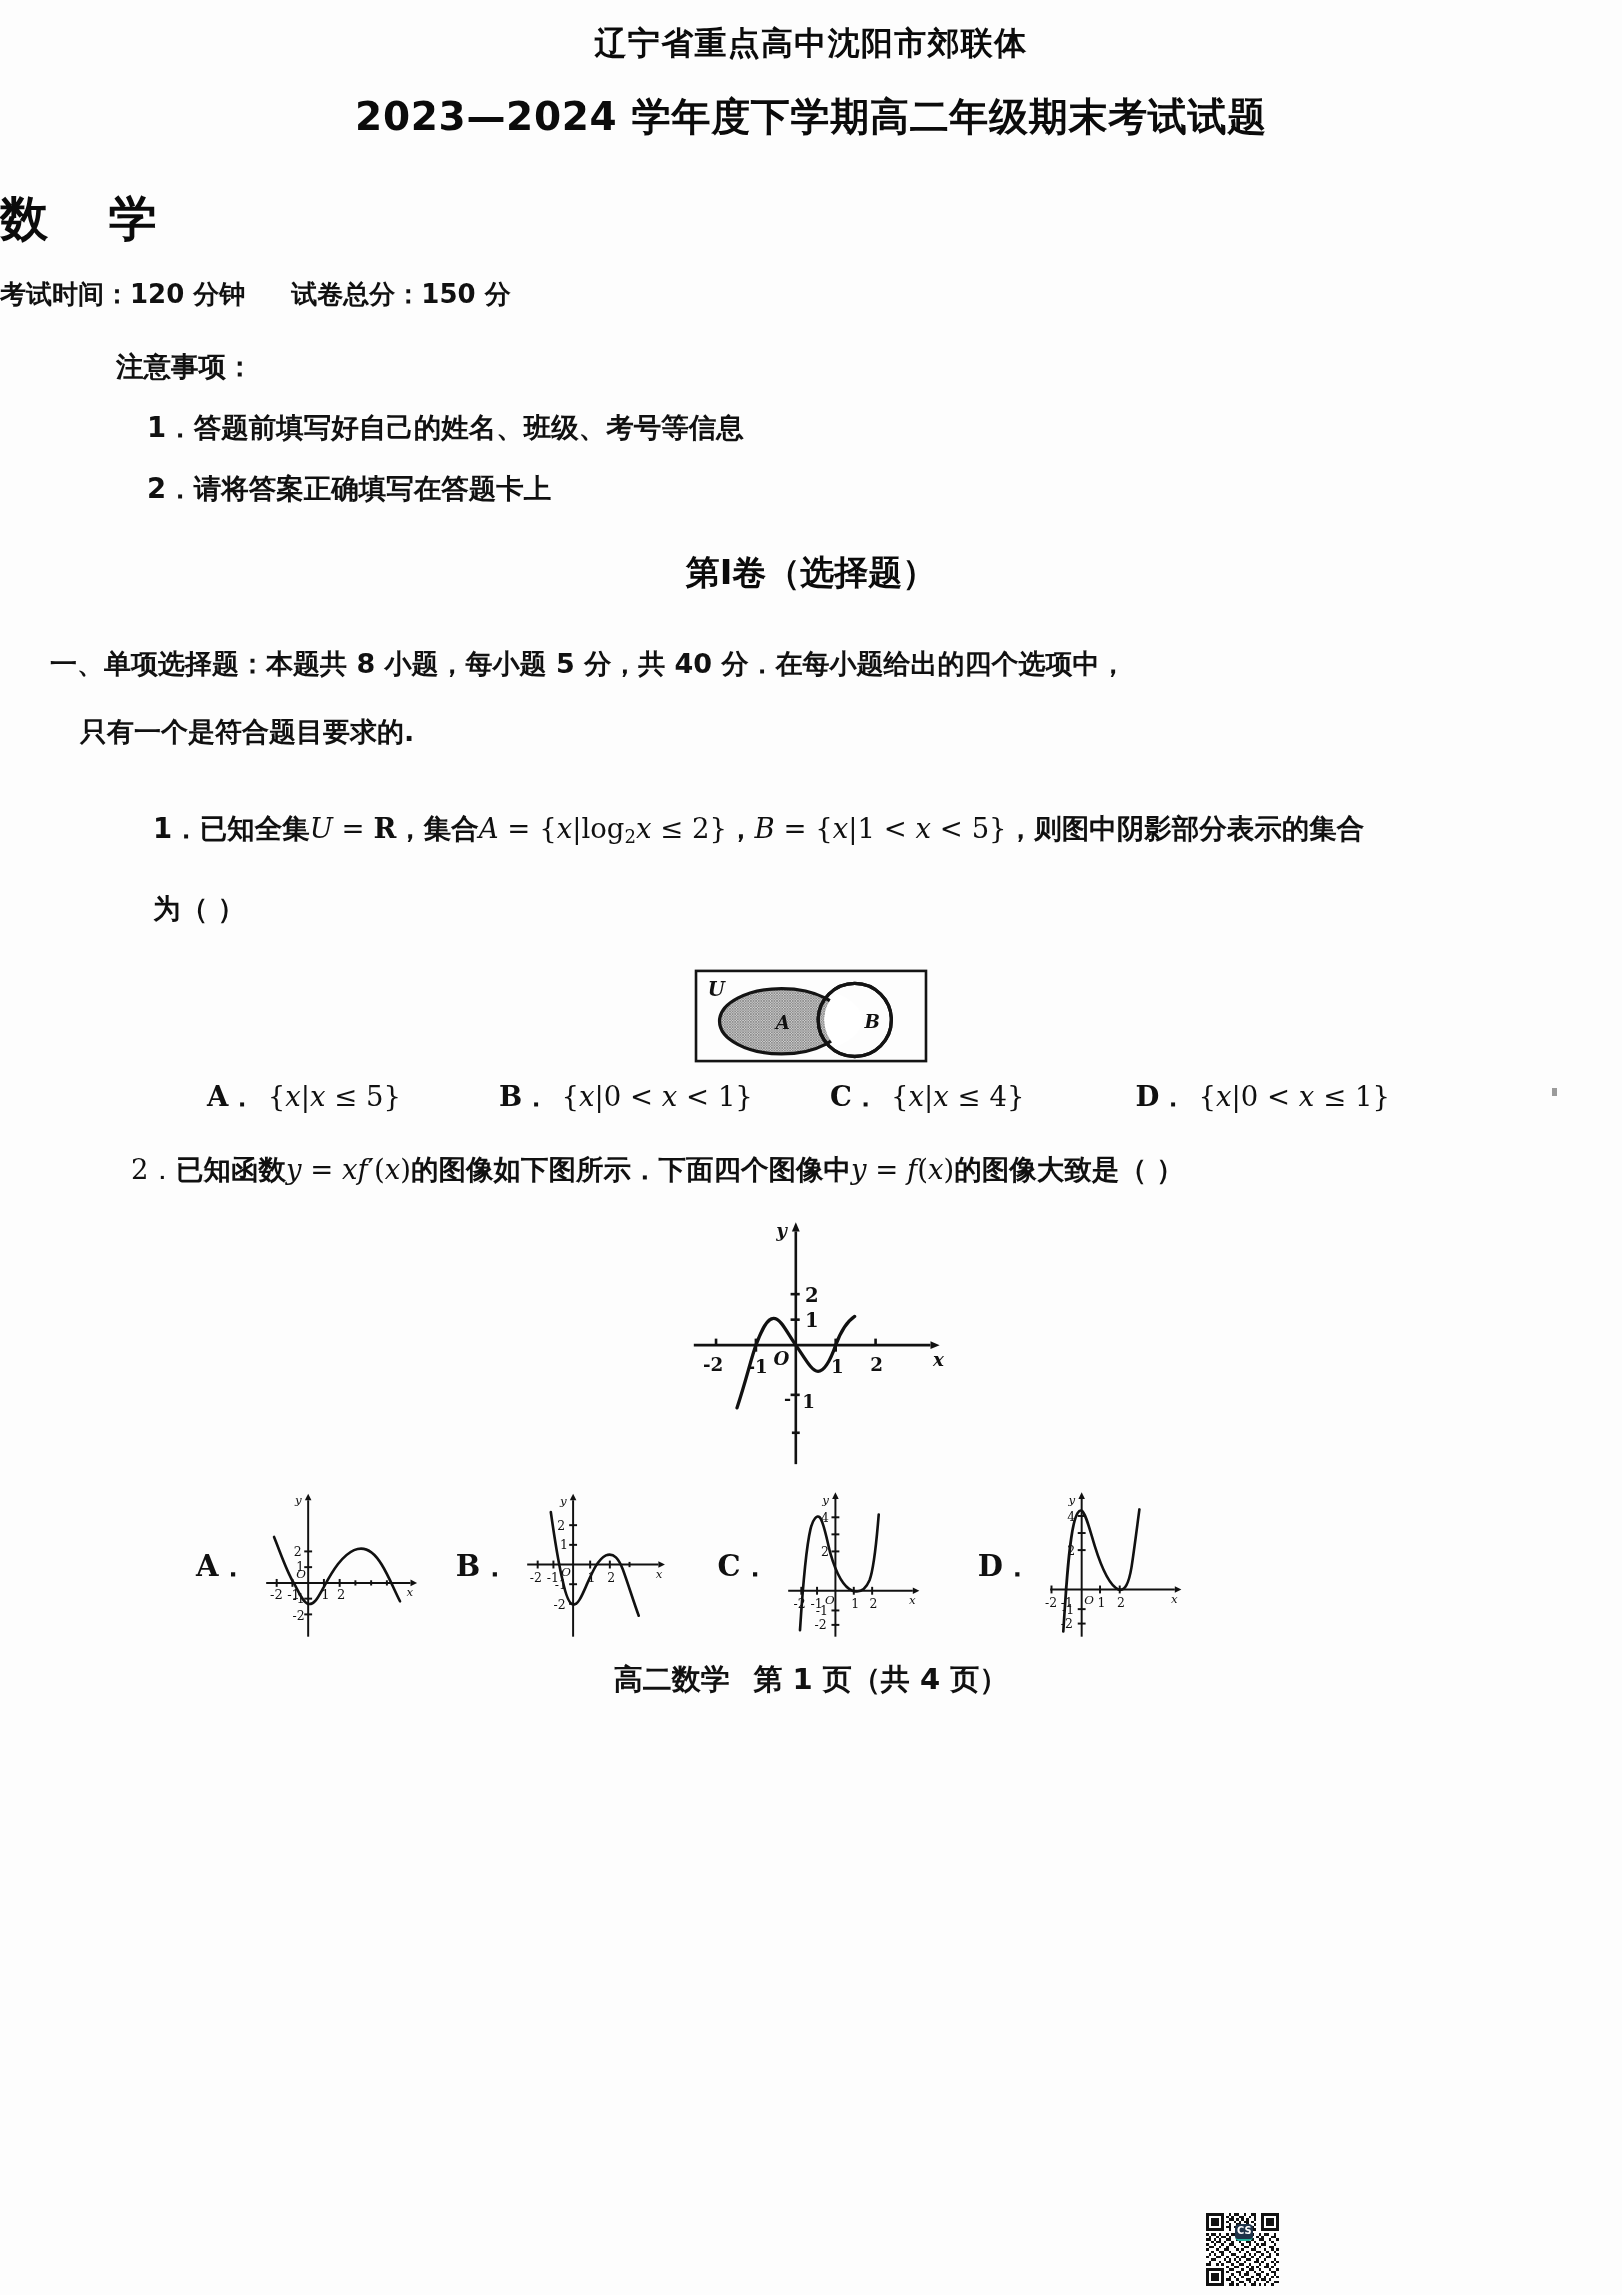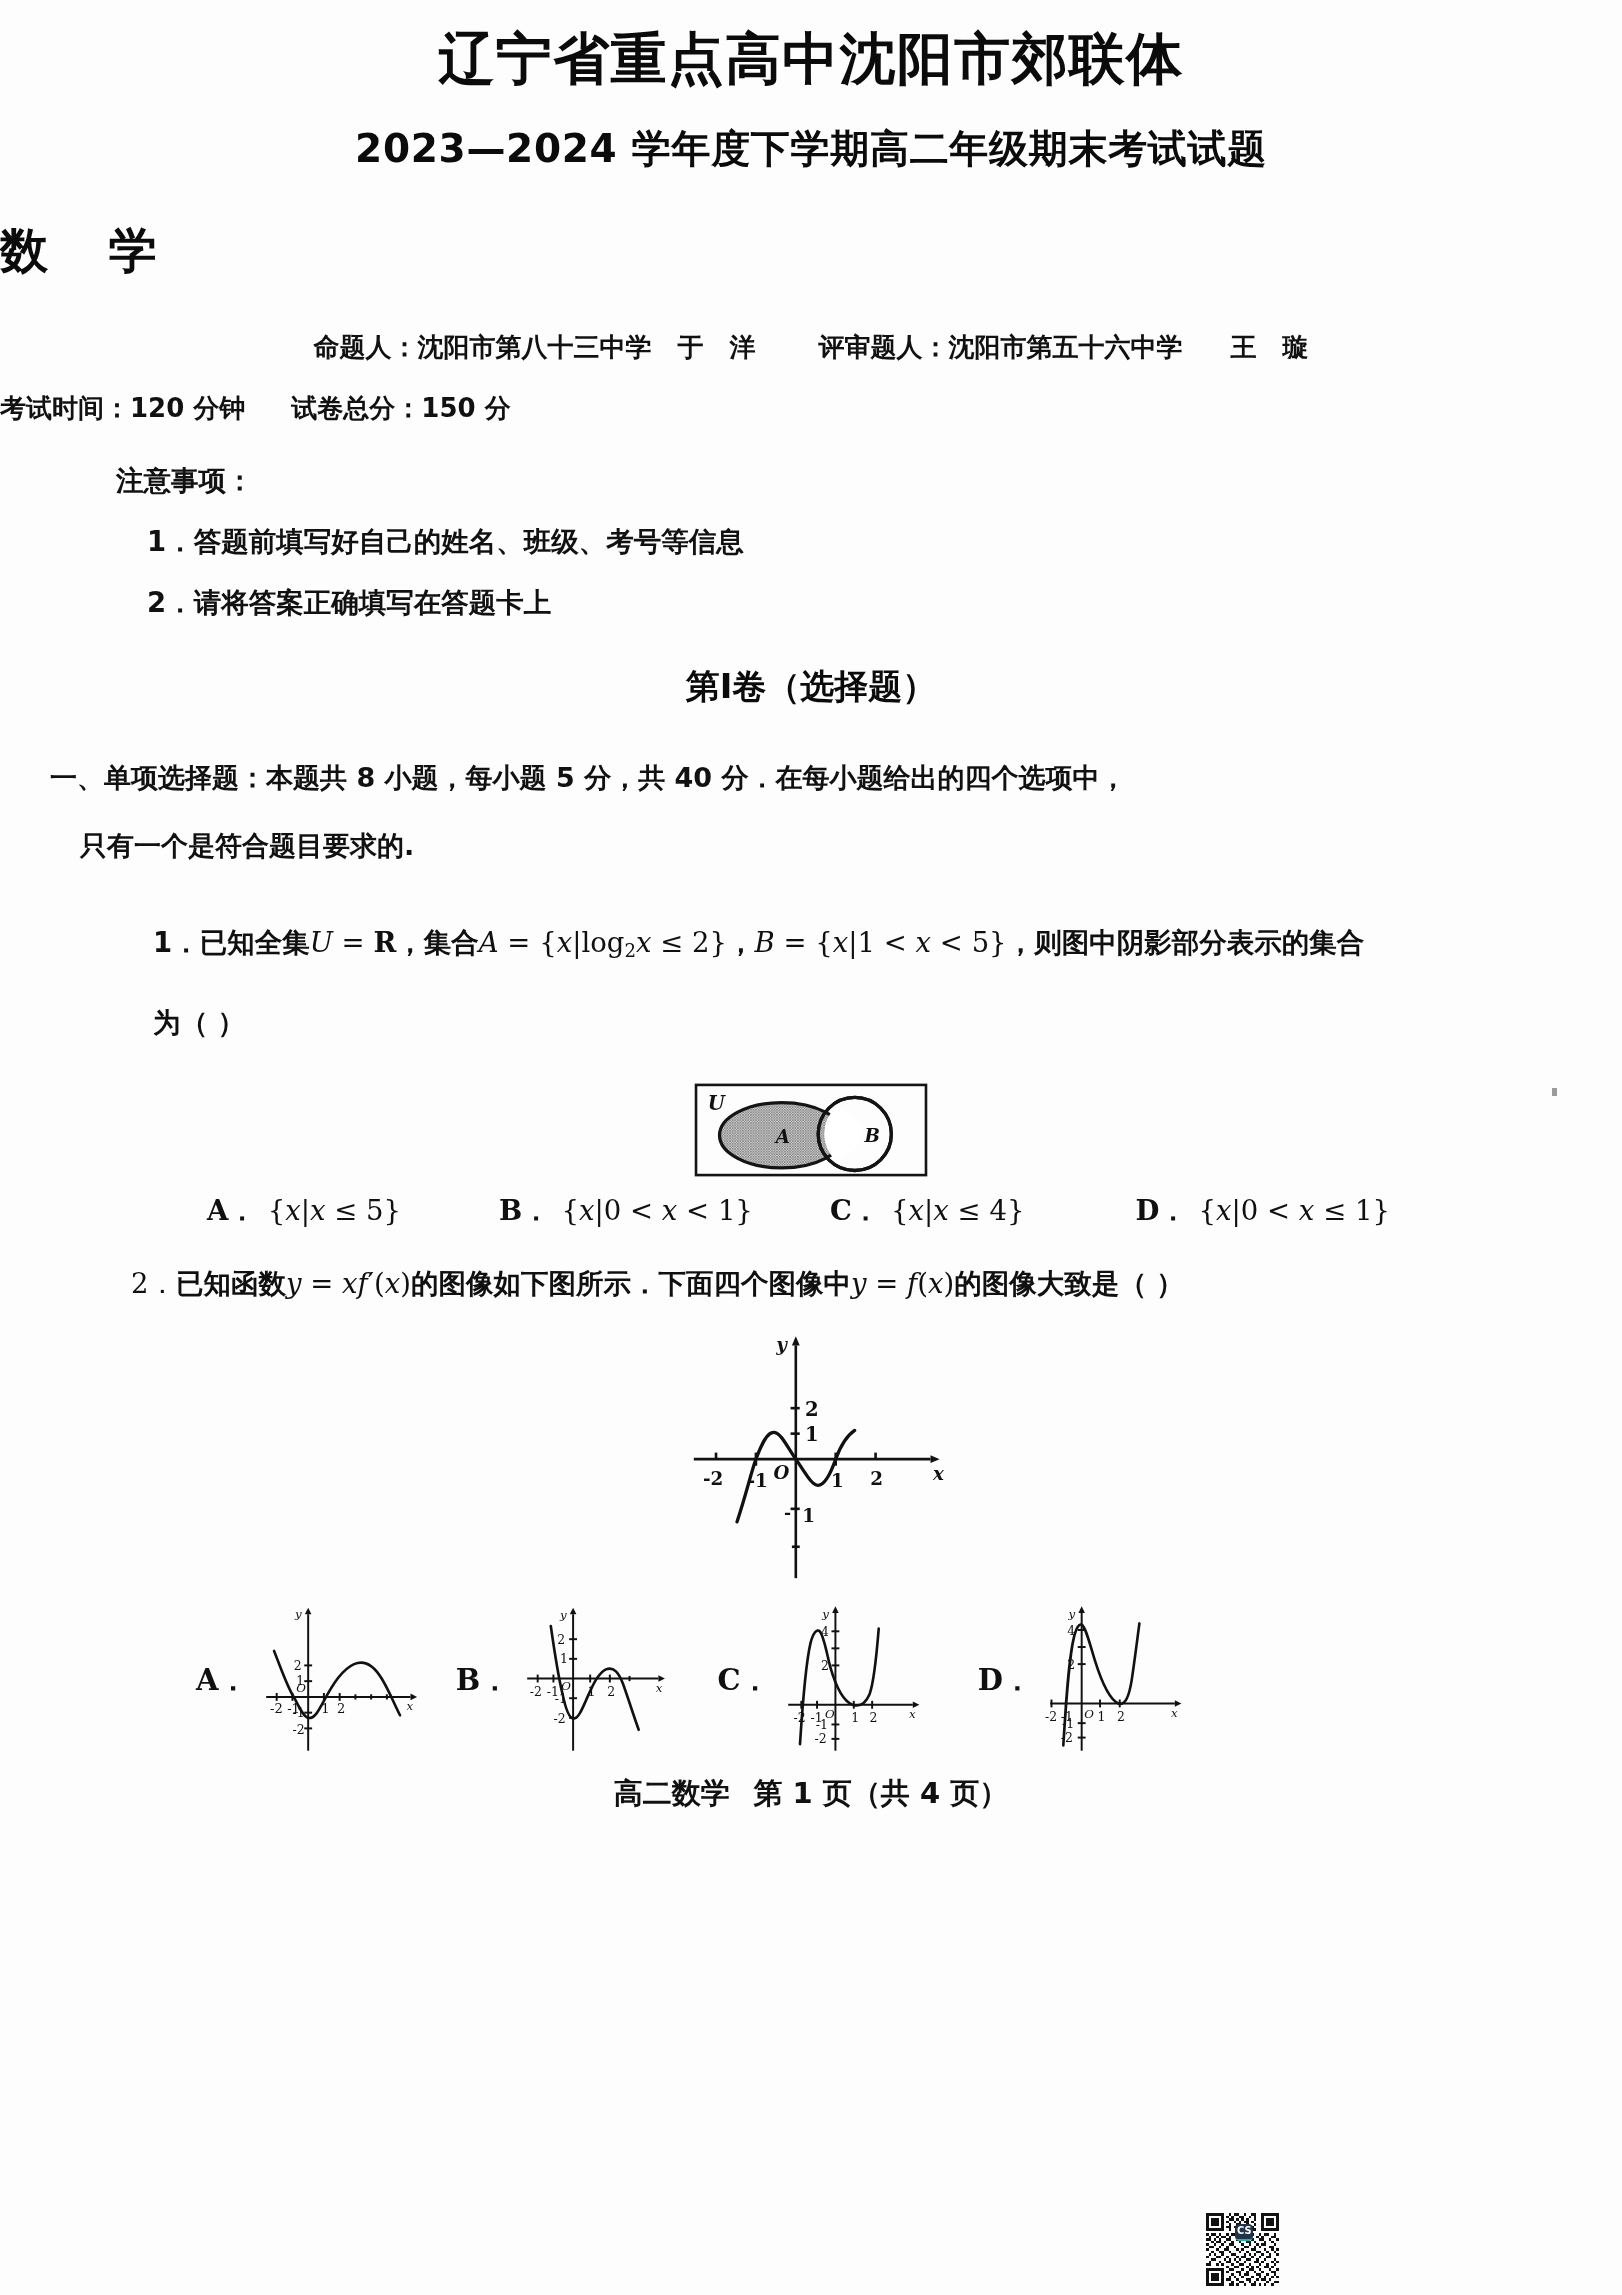--- a/index.html
+++ b/index.html
@@ -19,21 +19,21 @@
     position: absolute;
     inset: 0;
     background: #fdfdfd;
   }
 
   
   .doc-title-1 {
     text-align: center;
     font-family: "DejaVu Sans", "Liberation Sans", sans-serif;
     font-weight: bold;
-    font-size: 56px;
+    font-size: 32px;
     letter-spacing: 1.3px;
     margin-top: 22px;
     color: #0b0b0b;
   }
   .doc-title-2 {
     text-align: center;
     font-family: "DejaVu Sans", "Liberation Sans", sans-serif;
     font-weight: bold;
     font-size: 39px;
     letter-spacing: 0.7px;
@@ -221,23 +221,20 @@
 </style>
 </head>
 <body>
 
 <div class="page">
 
   <div class="doc-title-1">辽宁省重点高中沈阳市郊联体</div>
   <div class="doc-title-2">2023—2024 学年度下学期高二年级期末考试试题</div>
   <div class="subject">数    学</div>
 
-  <div class="credits">
-    <span>命题人：</span><span>沈阳市第八十三中学</span><span class="gap-sm"></span><span>于　洋</span><span class="gap-md"></span><span>评审题人：</span><span>沈阳市第五十六中学</span><span class="gap-lg"></span><span>王　璇</span>
-  </div>
 
   <div class="exam-meta">
     <span>考试时间：120 分钟</span><span class="sep"></span><span>试卷总分：150 分</span>
   </div>
 
   <div class="notice-wrap">
     <div class="notice-title">注意事项：</div>
     <div class="notice-item">1．答题前填写好自己的姓名、班级、考号等信息</div>
     <div class="notice-item">2．请将答案正确填写在答题卡上</div>
   </div>

